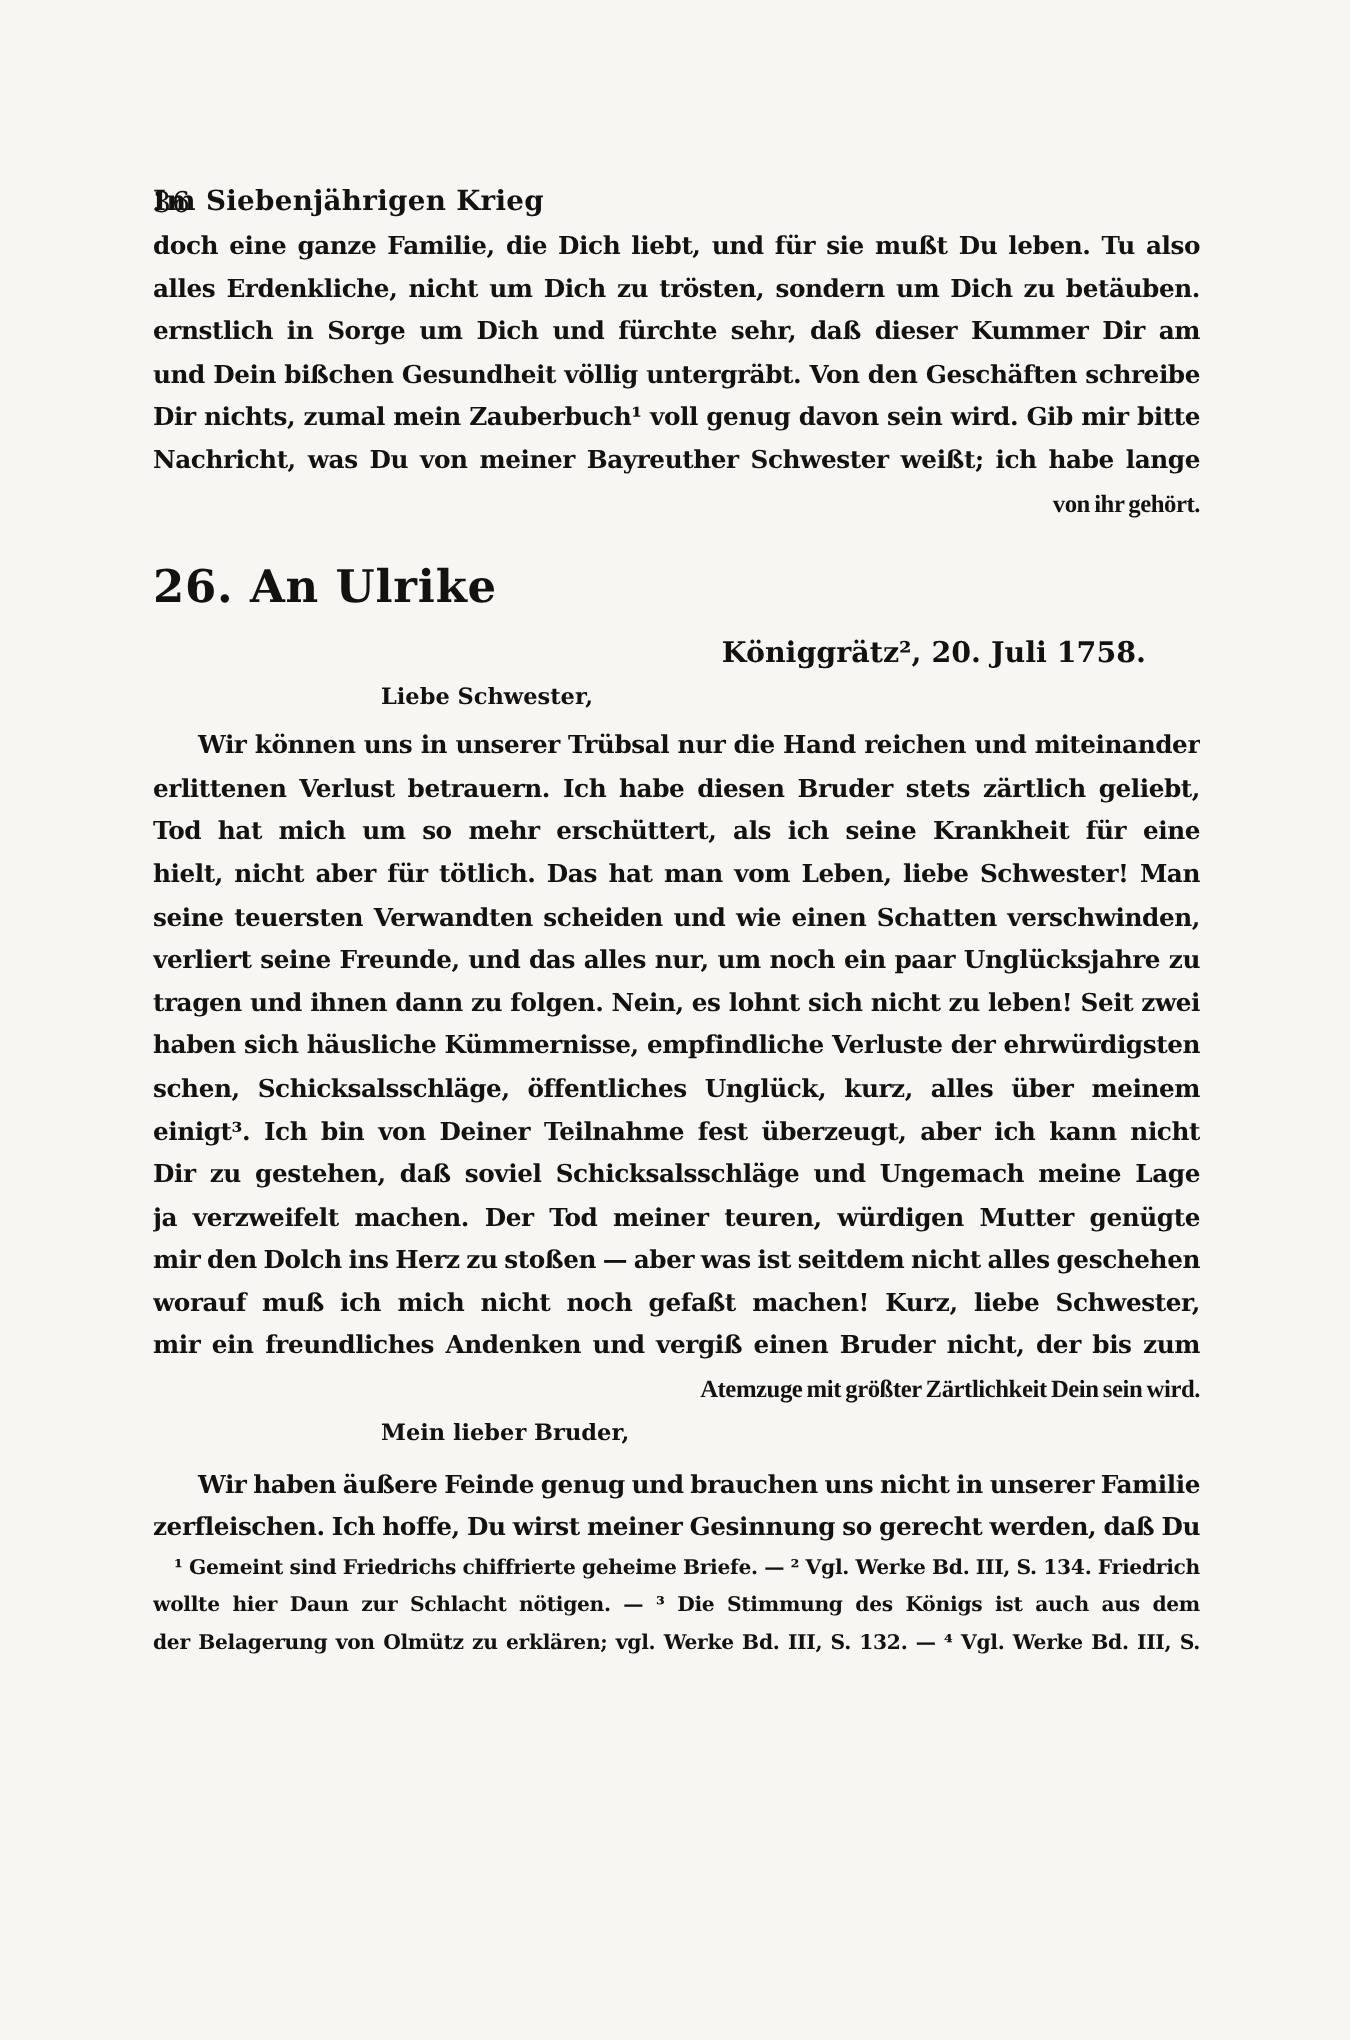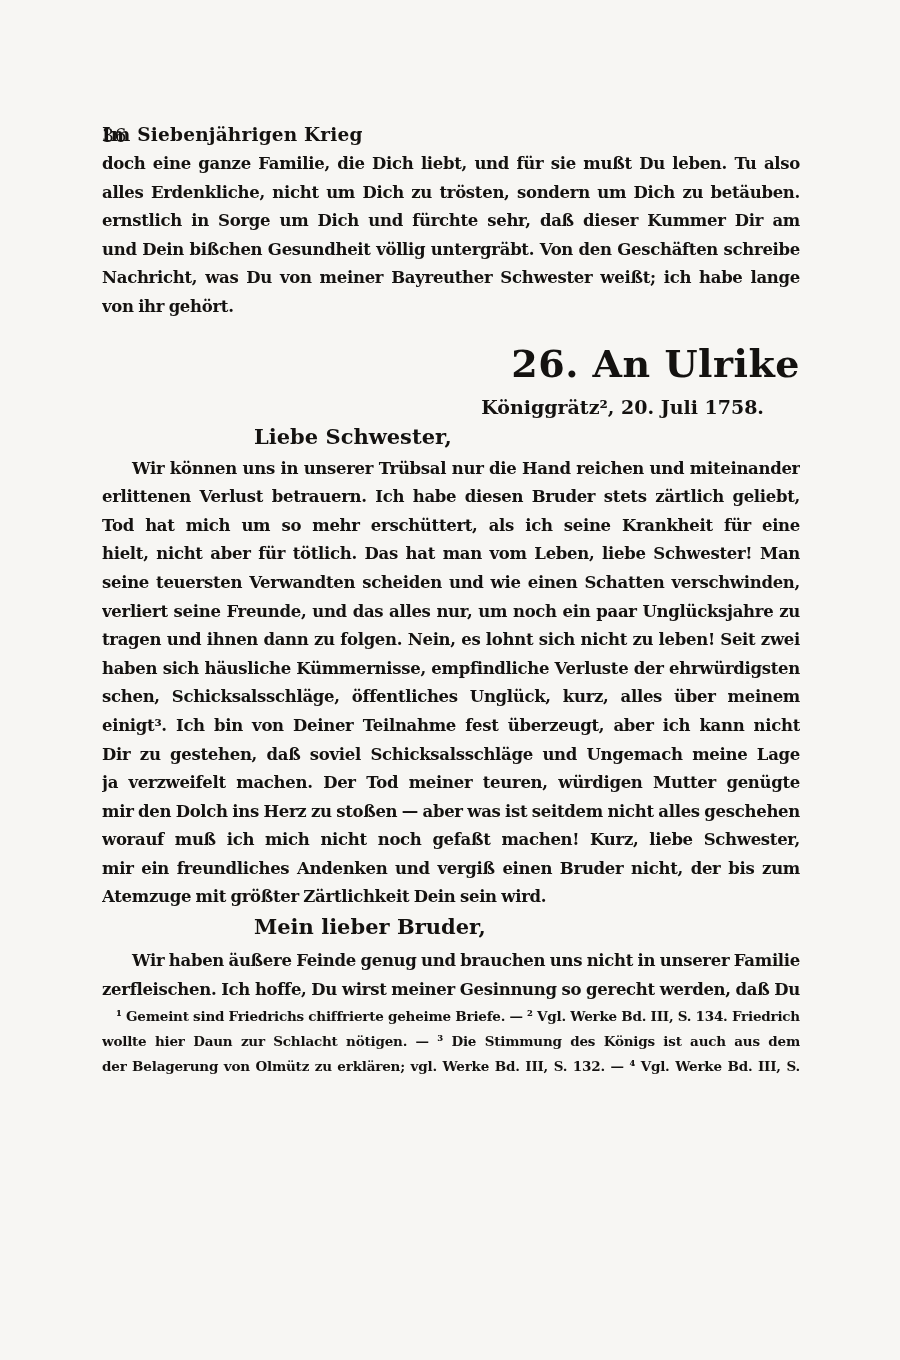--- a/index.html
+++ b/index.html
@@ -38,41 +38,41 @@
     font-size: 16.5px;
     font-weight: 700;
     line-height: 28.6px;
     height: 28.6px;
     letter-spacing: -0.3px;
     word-spacing: -1px;
     white-space: nowrap;
     overflow: hidden;
   }
   .jline { text-align: justify; text-align-last: justify; white-space: normal !important; }
-  .lline { text-align: left; }
+  .lline { text-align: right; font-family: Liberation Serif, serif; }
   .indent { padding-left: 30px; }
   .letter-heading {
-    text-align: right;
-    font-size: 38px;
+    text-align: left;
+    font-size: 30px;
     font-weight: 700;
     line-height: 44px;
     height: 44px;
     letter-spacing: 0.5px;
   }
   .dateline {
     text-align: right;
     padding-right: 36px;
     font-size: 19px;
     font-weight: 700;
     line-height: 29px;
     height: 29px;
   }
   .salutation {
     margin-left: 152px;
-    font-size: 21px;
+    font-size: 15px;
     font-weight: 700;
     line-height: 29px;
     height: 29px;
   }
   .h26 { margin-top: 20px; }
   .d26 { margin-top: 7px; }
   .b26 { margin-top: 4px; }
   .h27 { margin-top: 40px; }
   .d27 { margin-top: 7px; }
   .b27 { margin-top: 6px; }
@@ -96,20 +96,21 @@
   <div class="header-row">
     <span class="page-number">36</span>
     <div class="running-header">Im Siebenjährigen Krieg</div>
   </div>
 
   <div class="bodytext">
     <div class="line jline">doch eine ganze Familie, die Dich liebt, und für sie mußt Du leben.  Tu also bitte</div>
     <div class="line jline">alles Erdenkliche, nicht um Dich zu trösten, sondern um Dich zu betäuben.  Ich bin</div>
     <div class="line jline">ernstlich in Sorge um Dich und fürchte sehr, daß dieser Kummer Dir am Leben nagt</div>
     <div class="line jline">und Dein bißchen Gesundheit völlig untergräbt.  Von den Geschäften schreibe ich</div>
+    <div class="line jline">Dir nichts, zumal mein Zauberbuch¹ voll genug davon sein wird.  Gib mir bitte</div>
     <div class="line jline">Nachricht, was Du von meiner Bayreuther Schwester weißt; ich habe lange nichts</div>
     <div class="line lline">von ihr gehört.</div>
   </div>
 
   <div>
     <div class="letter-heading h26">26. An Ulrike</div>
     <div class="dateline d26">Königgrätz², 20. Juli 1758.</div>
     <div class="salutation">Liebe Schwester,</div>
     <div class="bodytext b26">
       <div class="line jline indent">Wir können uns in unserer Trübsal nur die Hand reichen und miteinander den</div>

